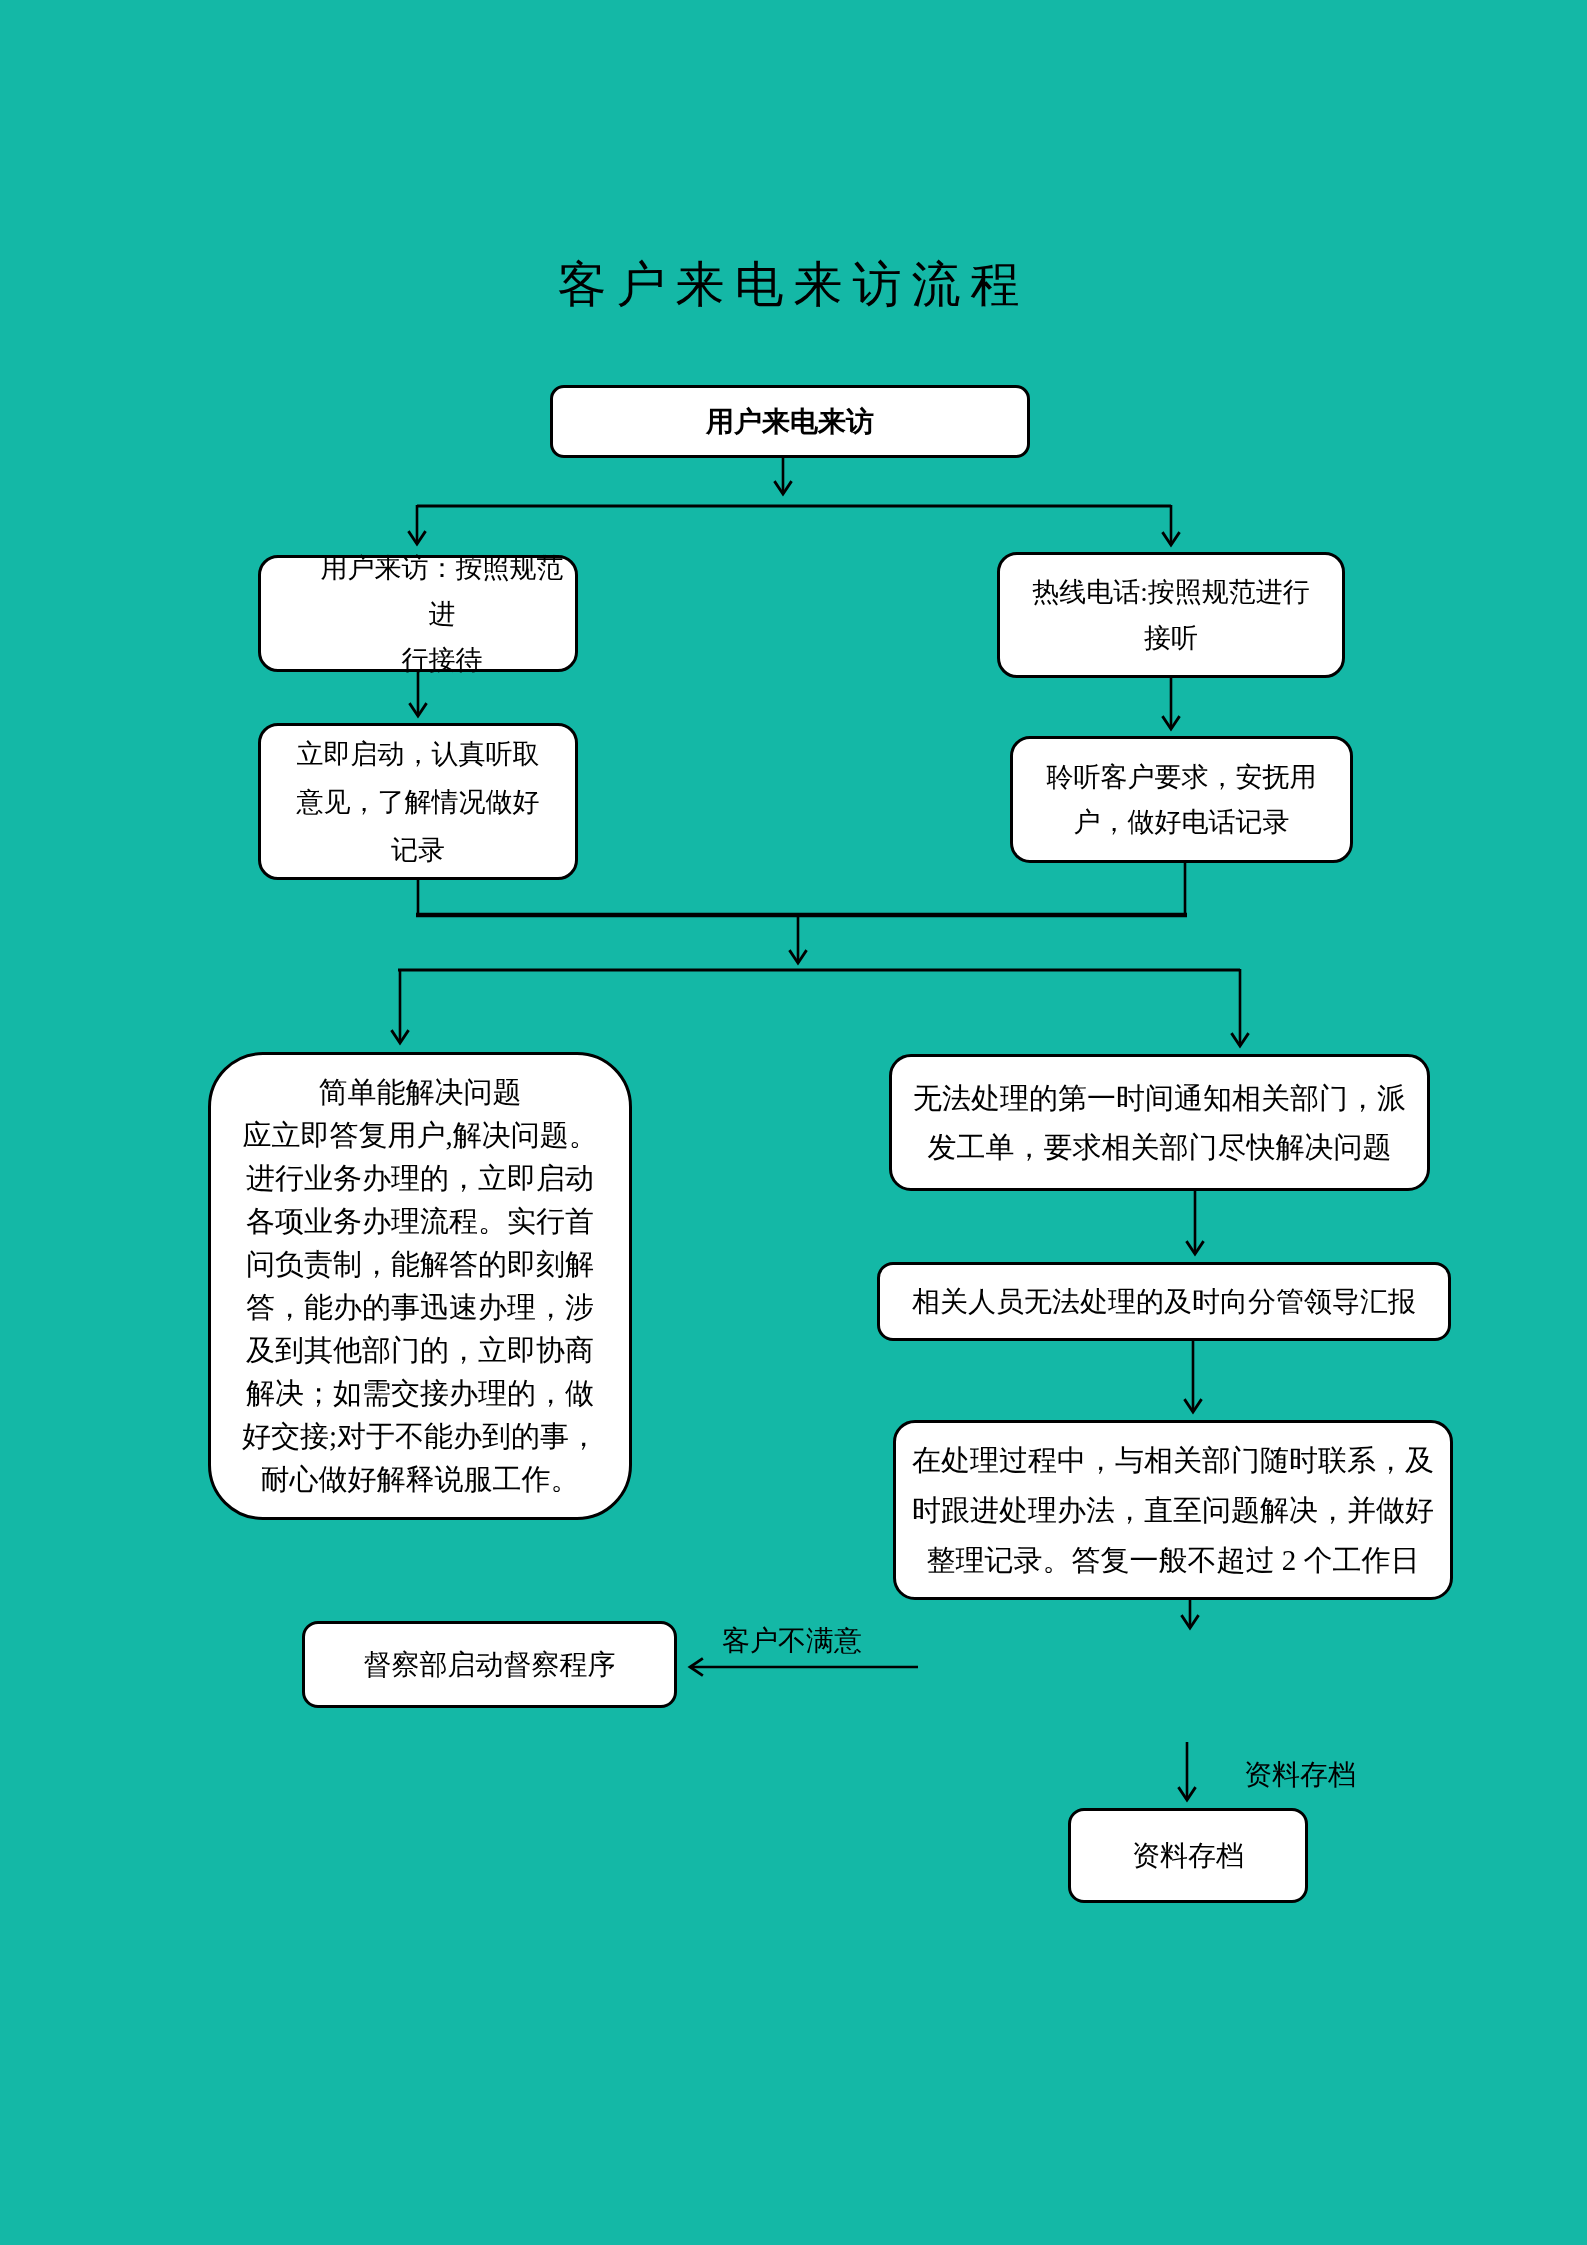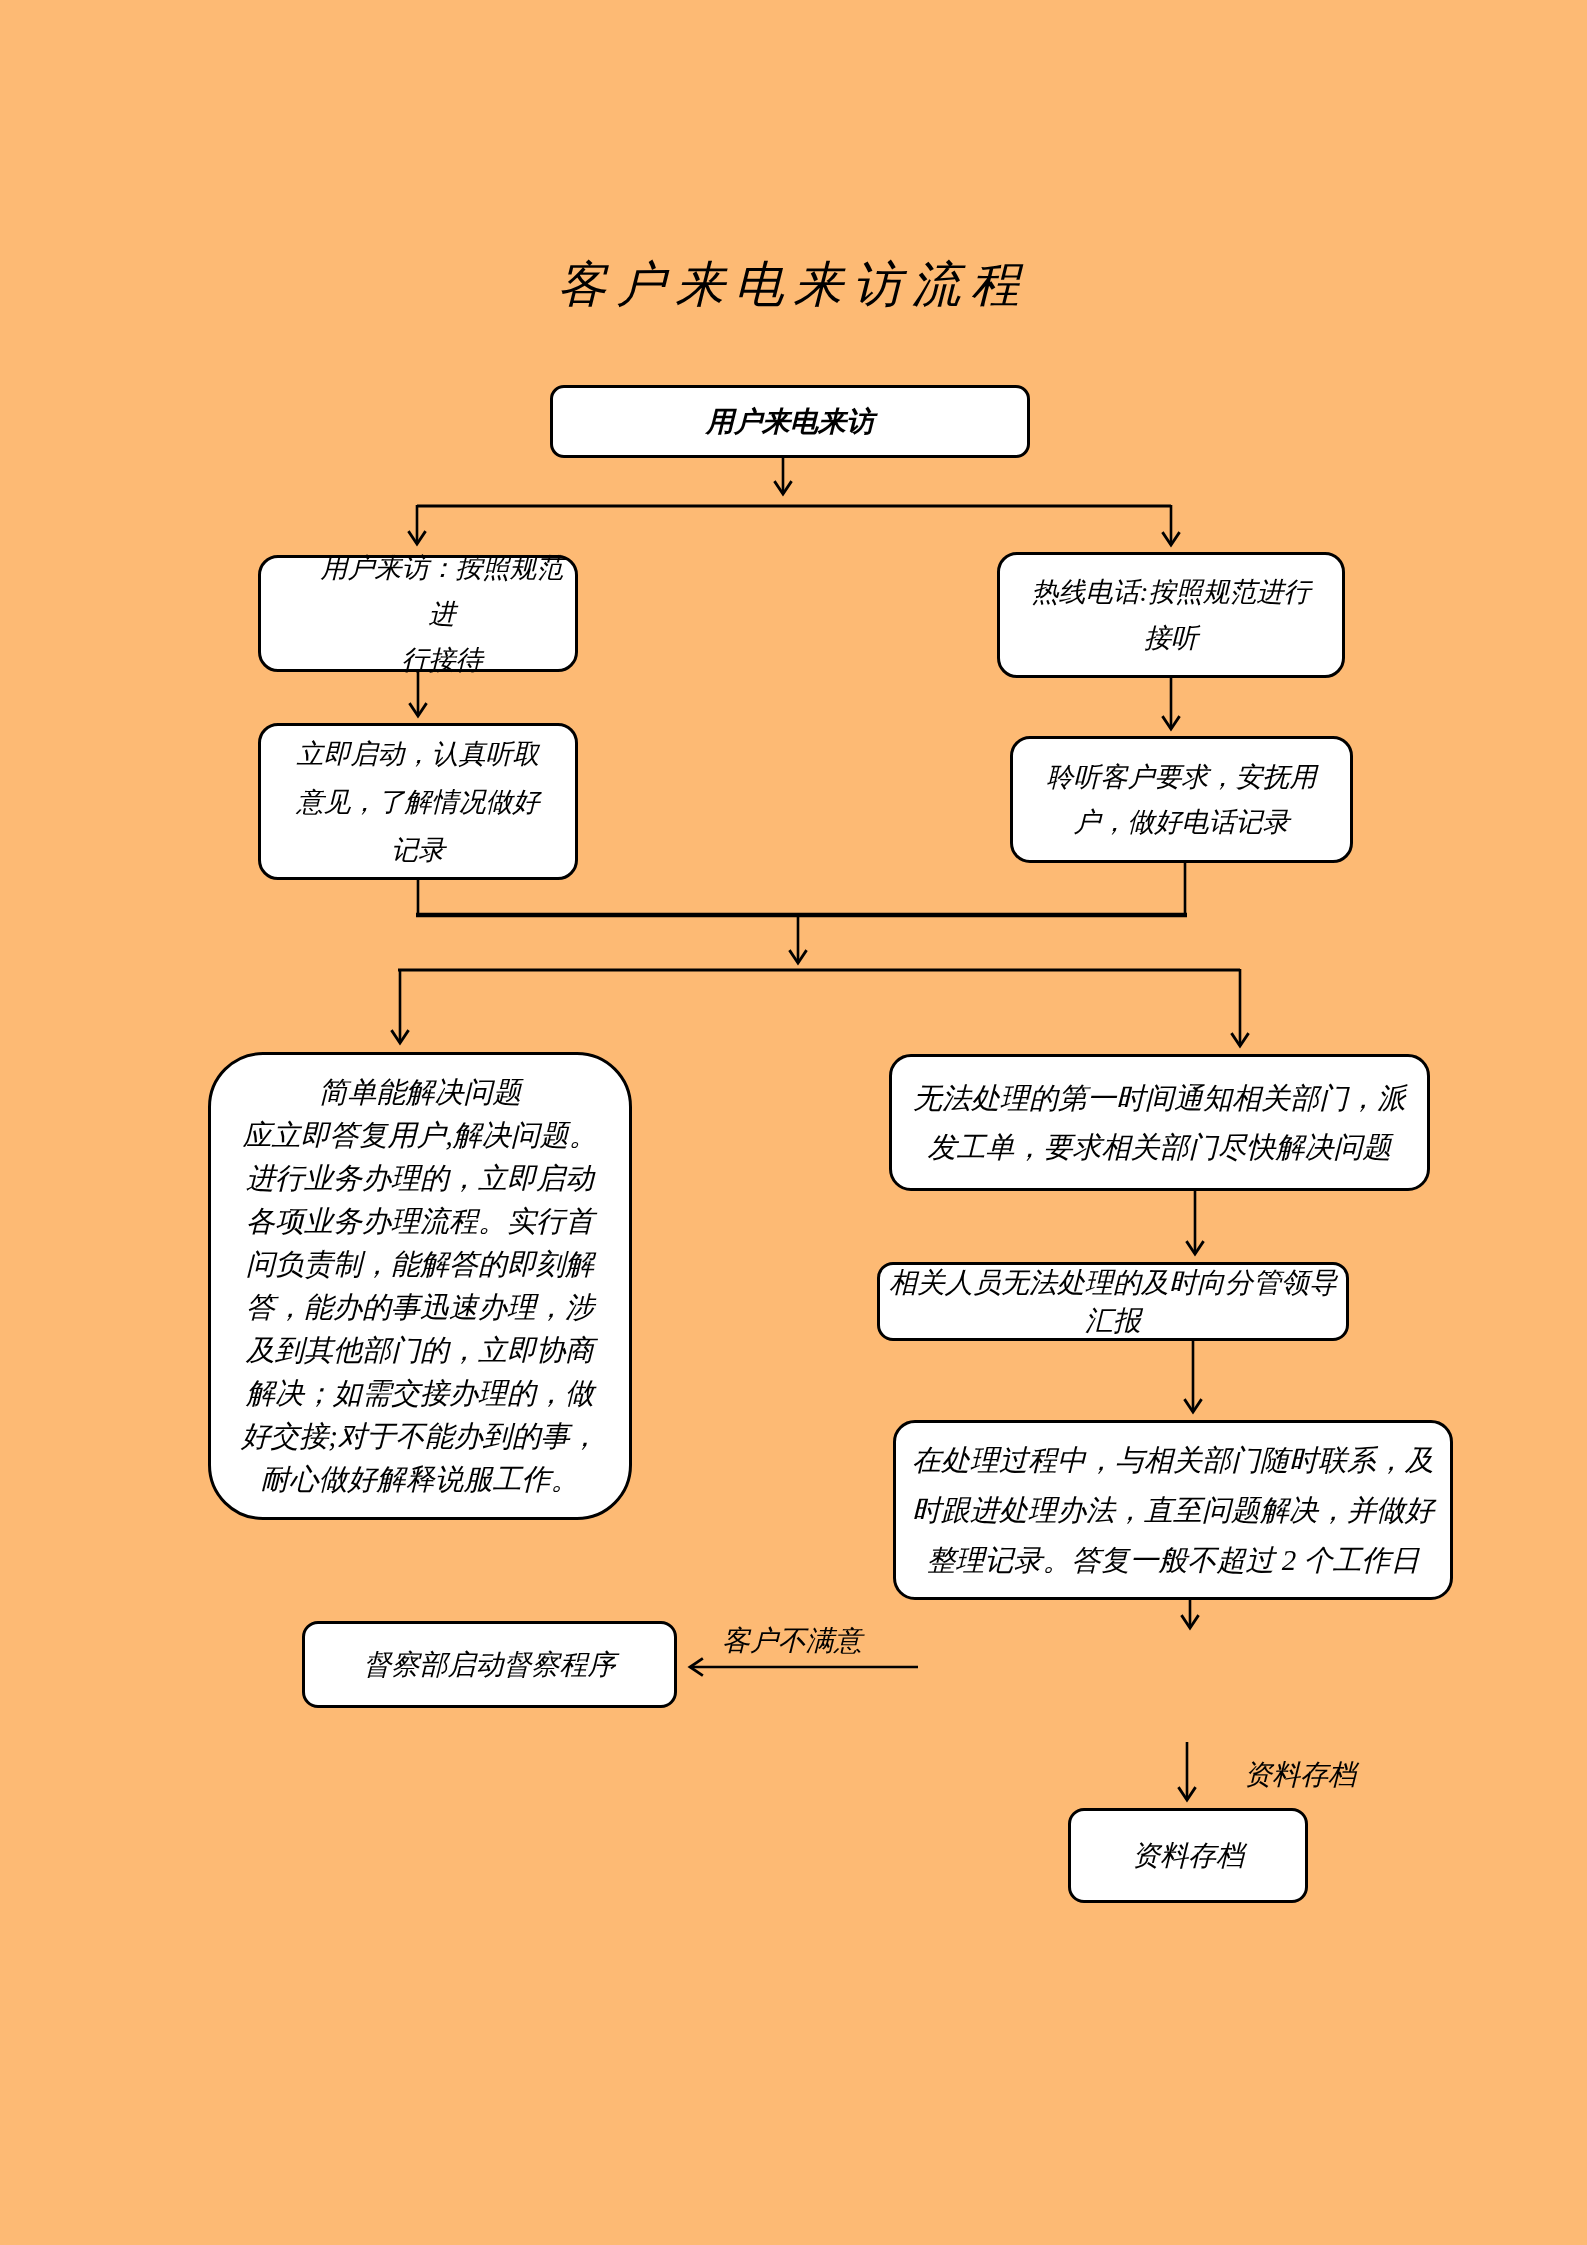--- a/index.html
+++ b/index.html
@@ -4,25 +4,24 @@
 <style>
   html, body {
     margin: 0;
     padding: 0;
     background: #ffffff;
   }
   #page {
     position: relative;
     width: 1587px;
     height: 2245px;
-    background: #fdba74;
+    background: #14b8a6;
     font-family: "Liberation Serif", "DejaVu Serif", serif;
     color: #000000;
     overflow: hidden;
-    font-style: italic;
   }
   #connector-layer {
     position: absolute;
     left: 0; top: 0;
     width: 1587px;
     height: 2245px;
   }
   .page-title {
     position: absolute;
     left: 0;
@@ -56,21 +55,21 @@
   }
 
   
   #node-start     { left:550px;  top:385px;  width:480px; height:73px;  border-radius:14px; font-size:28px; font-weight:bold; }
   #node-visit     { left:258px;  top:555px;  width:320px; height:117px; border-radius:20px; font-size:27px; line-height:46px;padding-left:48px; }
   #node-hotline   { left:997px;  top:552px;  width:348px; height:126px; border-radius:20px; font-size:27px; line-height:46px; }
   #node-reception { left:258px;  top:723px;  width:320px; height:157px; border-radius:20px; font-size:27px; line-height:48px; }
   #node-listen    { left:1010px; top:736px;  width:343px; height:127px; border-radius:20px; font-size:27px; line-height:45px; }
   #node-simple    { left:208px;  top:1052px; width:424px; height:468px; border-radius:55px; font-size:29px; line-height:43px; }
   #node-notify    { left:889px;  top:1054px; width:541px; height:137px; border-radius:22px; font-size:29px; line-height:49px; }
-  #node-report    { left:877px;  top:1262px; width:472px; height:79px;  border-radius:16px; font-size:28px; }
+  #node-report    { left:877px;  top:1262px; width:574px; height:79px;  border-radius:16px; font-size:28px; }
   #node-process   { left:893px;  top:1420px; width:560px; height:180px; border-radius:22px; font-size:29px; line-height:50px; }
   #node-callback  { left:918px;  top:1635px; width:529px; height:107px; border-radius:24px; font-size:28px; line-height:44px; }
   #node-supervise { left:302px;  top:1621px; width:375px; height:87px;  border-radius:16px; font-size:28px; }
   #node-archive   { left:1068px; top:1808px; width:240px; height:95px;  border-radius:16px; font-size:28px; }
 
   #label-unsatisfied { left:692px;  top:1622px; width:200px; font-size:28px; }
   #label-satisfied   { left:1215px; top:1756px; width:170px; font-size:28px; }
 </style>
 </head>
 <body>

